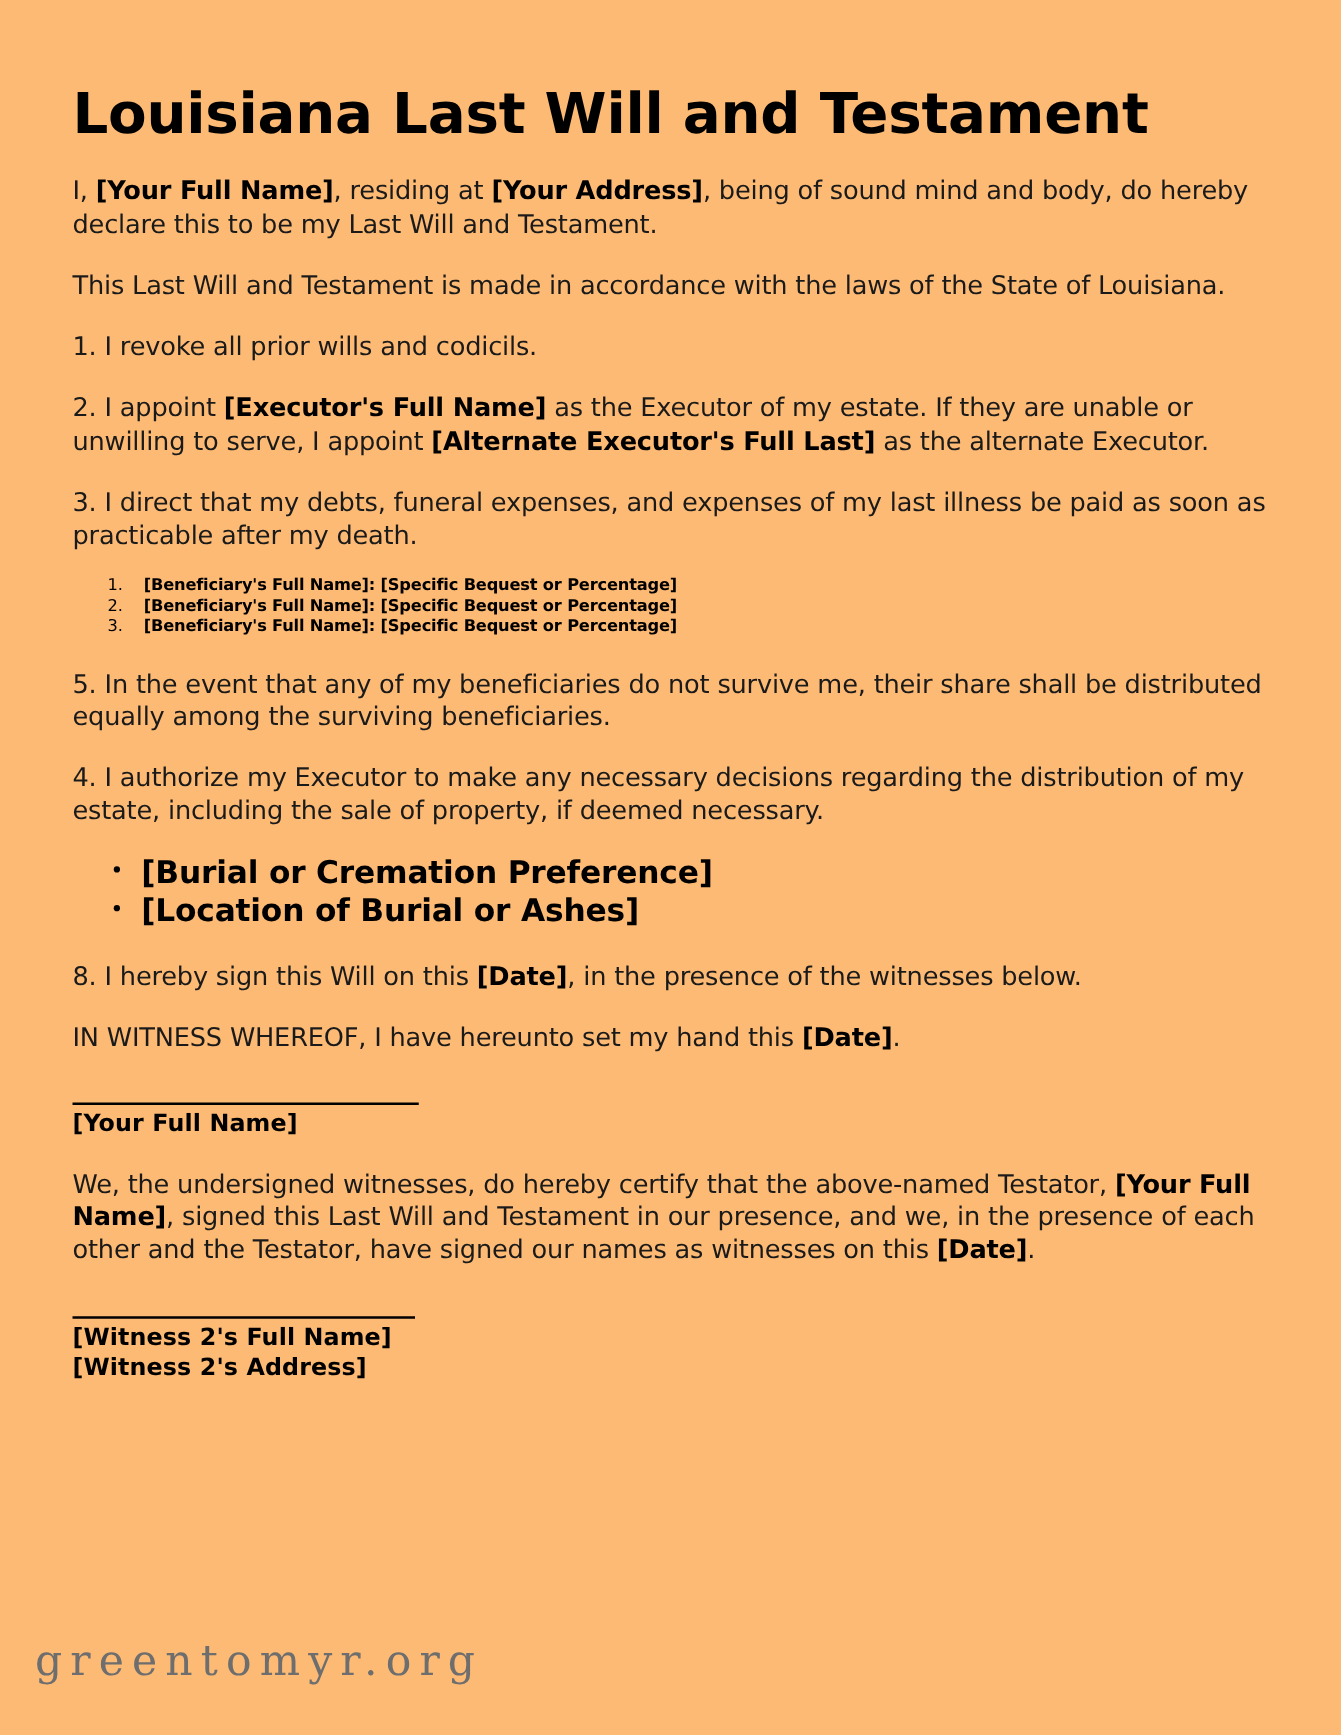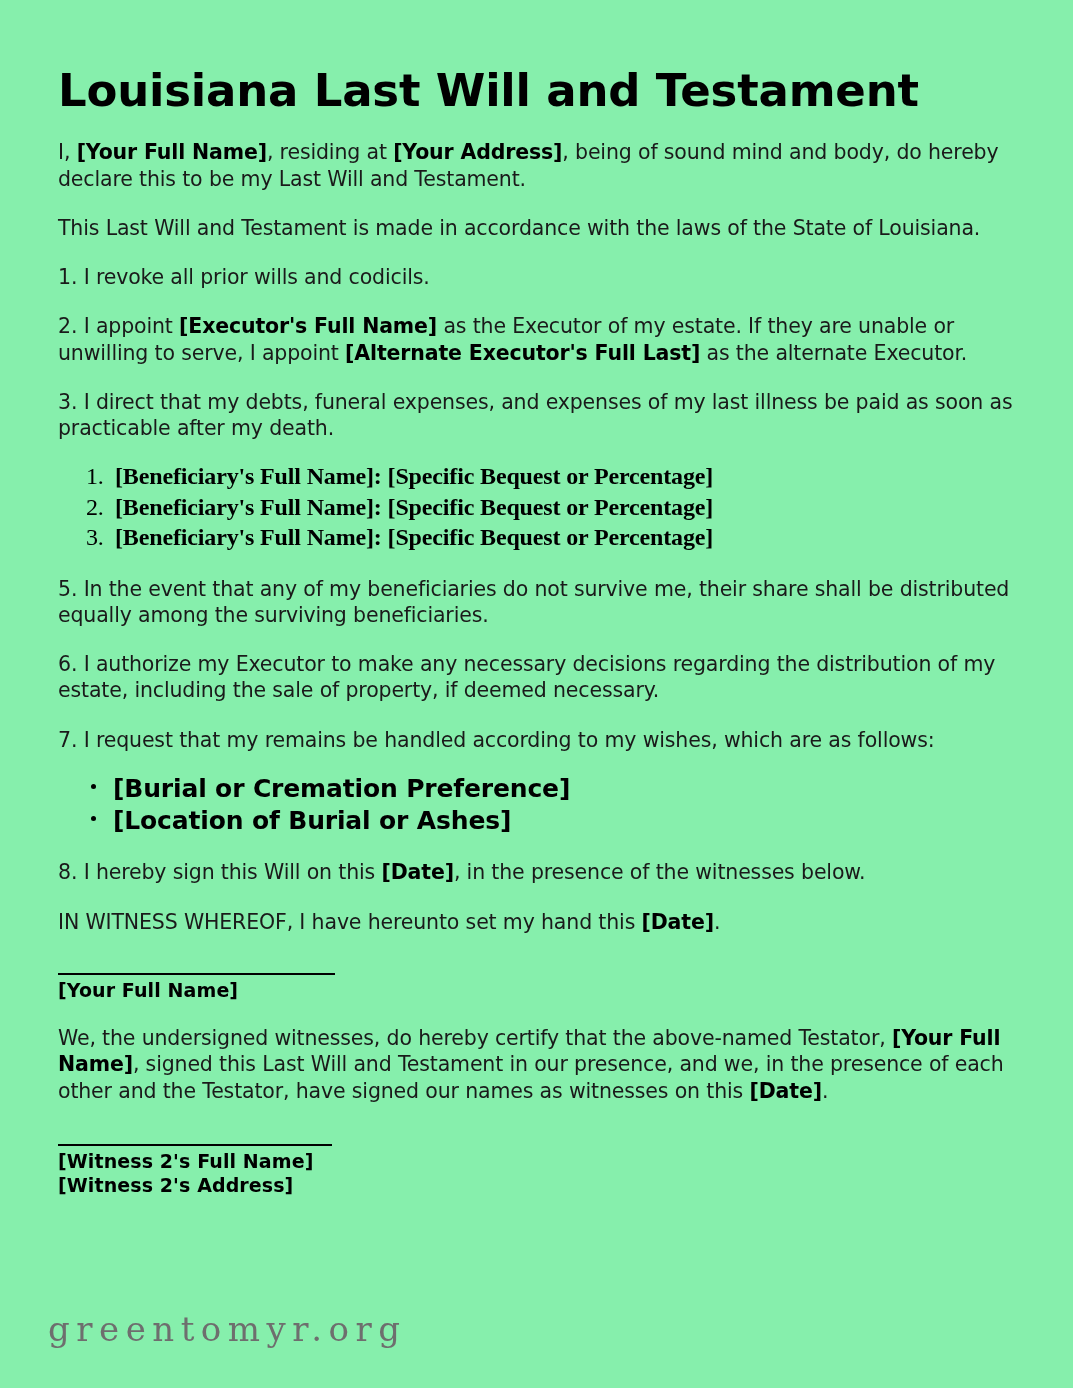--- a/index.html
+++ b/index.html
@@ -5,21 +5,21 @@
   html, body {
     margin: 0;
     padding: 0;
     background: #ffffff;
   }
 
   .page {
     position: relative;
     width: 1073px;
     height: 1388px;
-    background: #86efac;
+    background: #fdba74;
     overflow: hidden;
     font-family: "DejaVu Sans", sans-serif;
     color: #000000;
   }
 
   .content {
     position: absolute;
     left: 58px;
     top: 0;
     width: 960px;
@@ -57,27 +57,26 @@
   
   .ord-list {
     margin: 0;
     padding: 20px 0 0 0;
     list-style: none;
     counter-reset: benef;
   }
 
   .ord-list li {
     counter-increment: benef;
-    font-size: 24px;
+    font-size: 13px;
     line-height: 1.27;
     position: relative;
     padding-left: 57px;
     font-weight: bold;
     letter-spacing: -0.15px;
-    font-family: Liberation Serif, serif;
   }
 
   .ord-list li::before {
     content: counter(benef) ".";
     position: absolute;
     left: 28px;
     font-weight: normal;
   }
 
   
@@ -136,21 +135,21 @@
     color: #000000;
   }
 
   .sig-name.wide {
     letter-spacing: 0.1px;
   }
 
   
   .watermark {
     position: absolute;
-    left: 48px;
+    left: 28px;
     top: 1312px;
     font-family: "DejaVu Serif", serif;
     font-size: 34px;
     letter-spacing: 6.5px;
     color: #6e6e6e;
     white-space: nowrap;
     line-height: 1;
   }
 </style>
 </head>
@@ -186,26 +185,23 @@
       <li><span>[Beneficiary's Full Name]</span><span>: </span><span>[Specific Bequest or Percentage]</span></li>
       <li><span>[Beneficiary's Full Name]</span><span>: </span><span>[Specific Bequest or Percentage]</span></li>
       <li><span>[Beneficiary's Full Name]</span><span>: </span><span>[Specific Bequest or Percentage]</span></li>
     </ol>
 
     <p class="para">
       <span>5. In the event that any of my beneficiaries do not survive me, their share shall be distributed equally among the surviving beneficiaries.</span>
     </p>
 
     <p class="para">
-      <span>6. I authorize my Executor to make any necessary decisions regarding the distribution of my estate, including the sale of property, if deemed necessary.</span>
-    </p>
-
-    <p class="para">
-      <span>7. I request that my remains be handled according to my wishes, which are as follows:</span>
-    </p>
+      <span>4. I authorize my Executor to make any necessary decisions regarding the distribution of my estate, including the sale of property, if deemed necessary.</span>
+    </p>
+
 
     <ul class="bul-list">
       <li><span>[Burial or Cremation Preference]</span></li>
       <li><span>[Location of Burial or Ashes]</span></li>
     </ul>
 
     <p class="para">
       <span>8. I hereby sign this Will on this </span><b>[Date]</b><span>, in the presence of the witnesses below.</span>
     </p>
 

